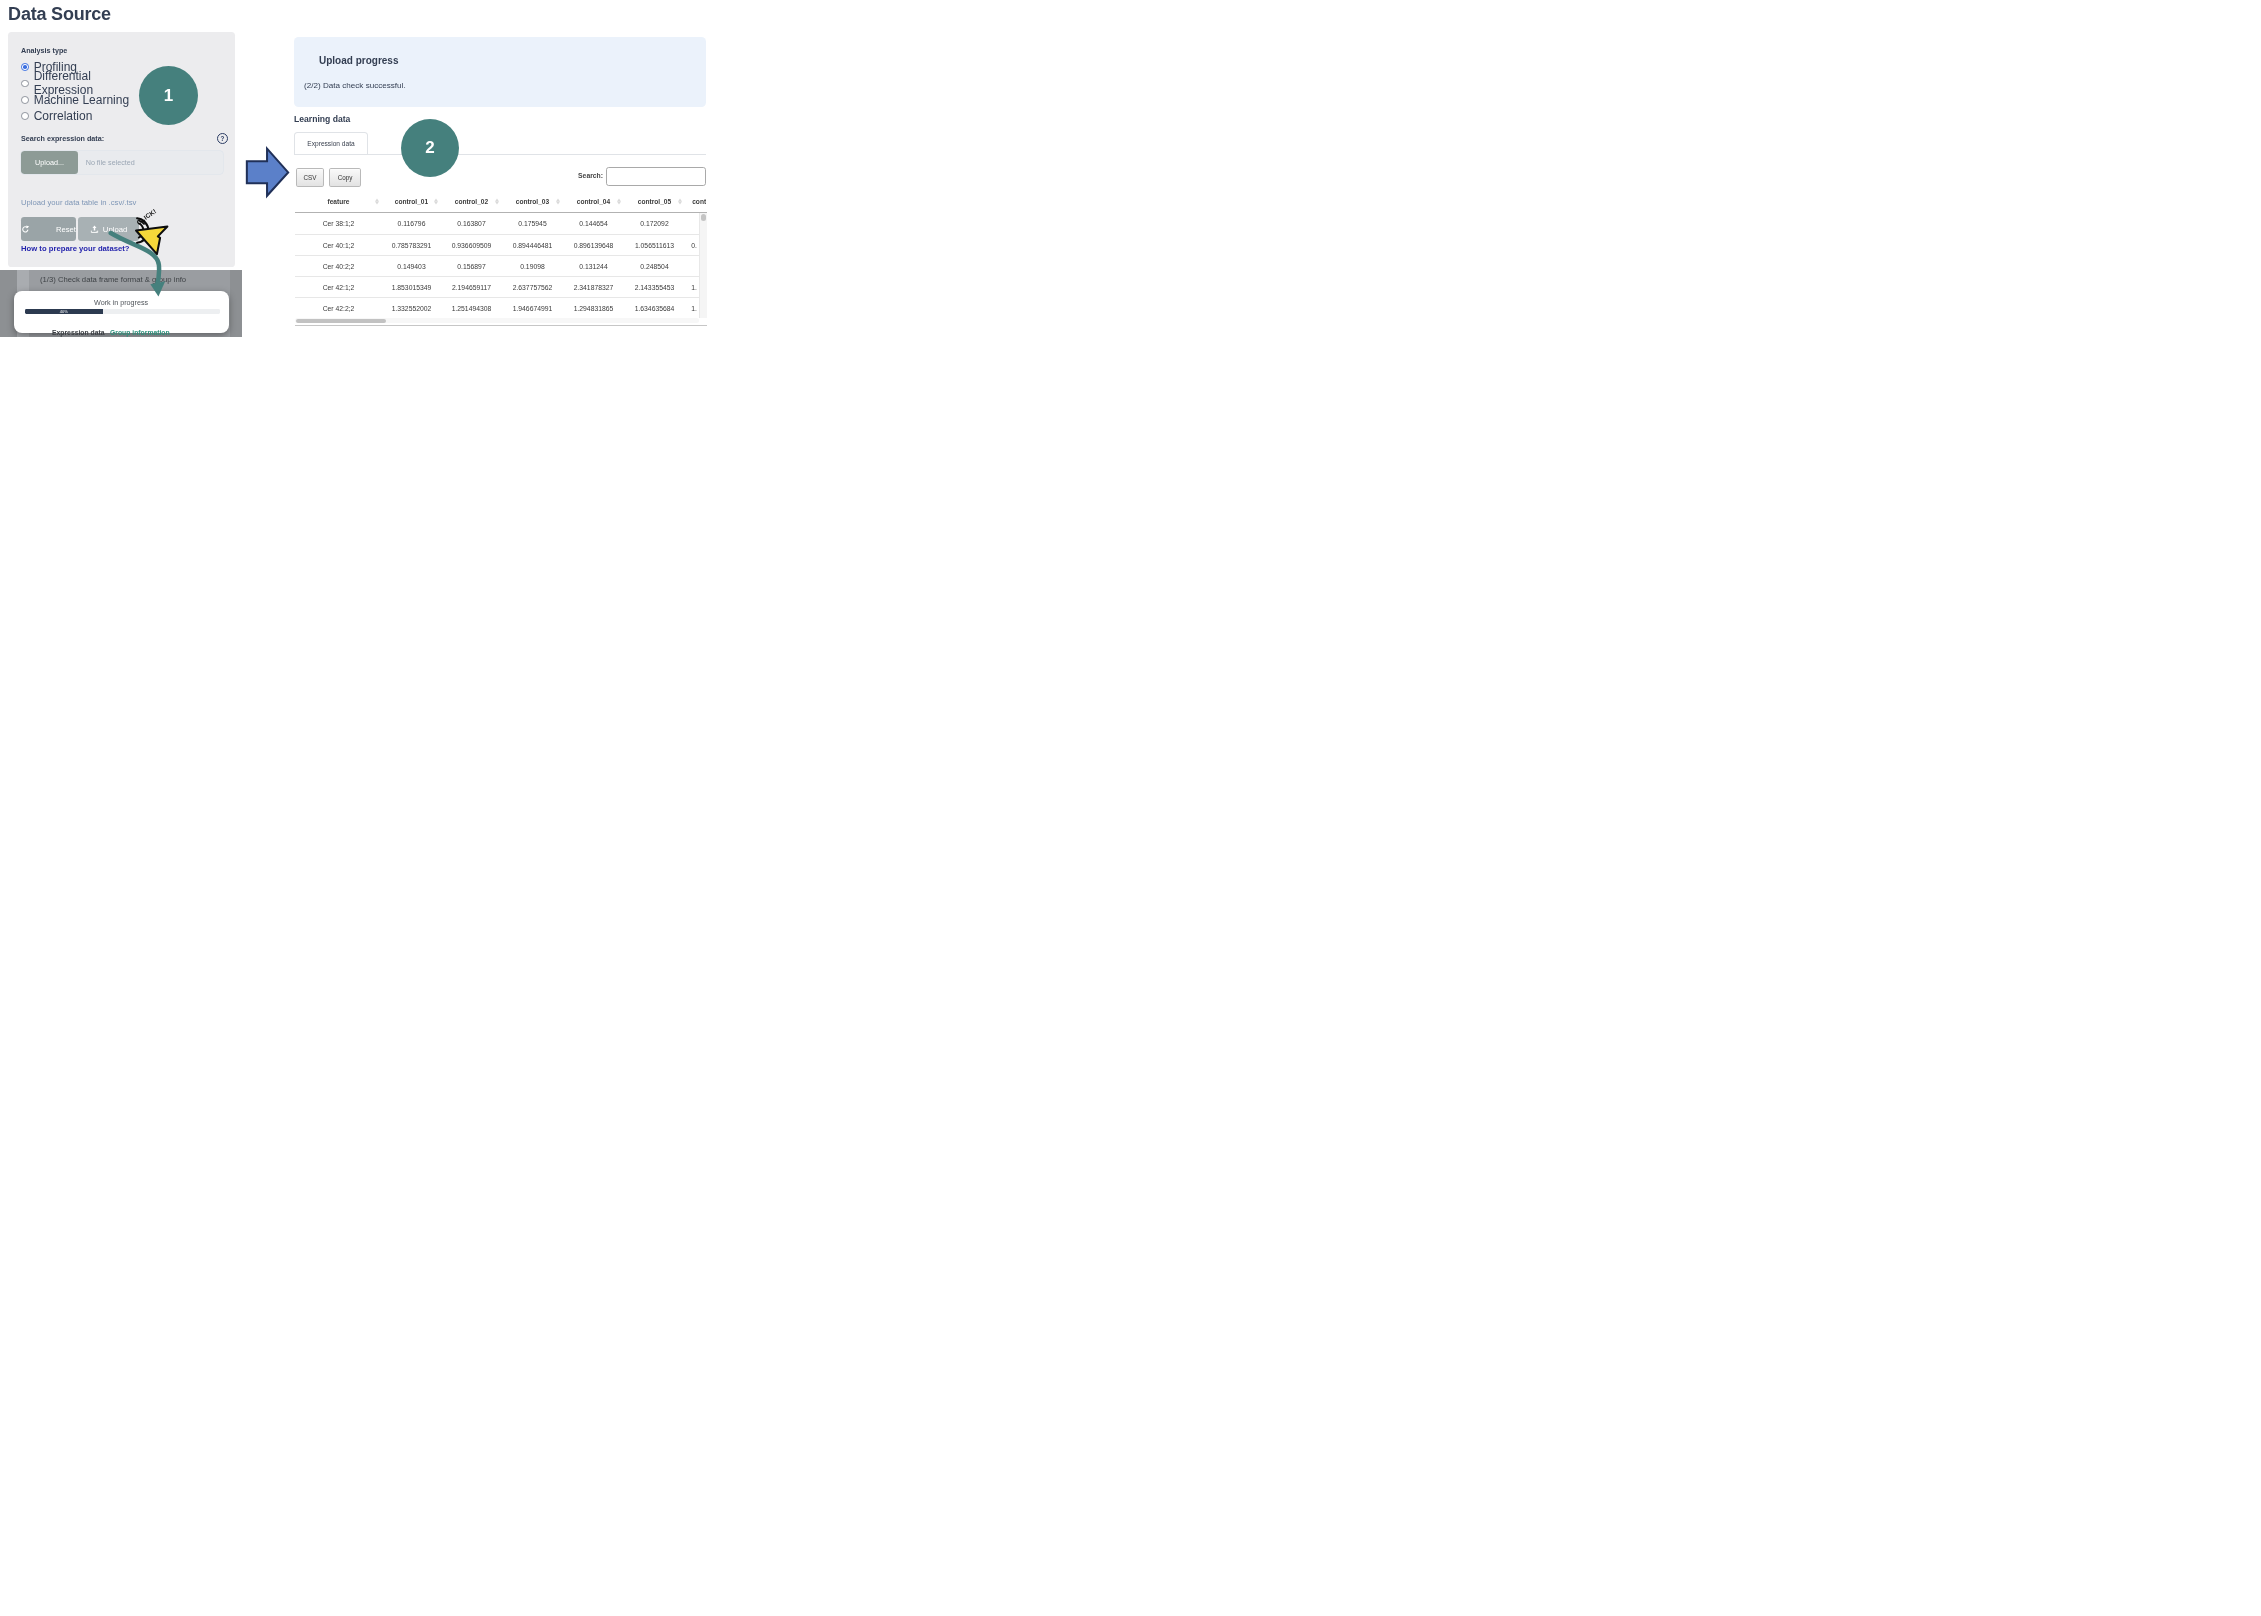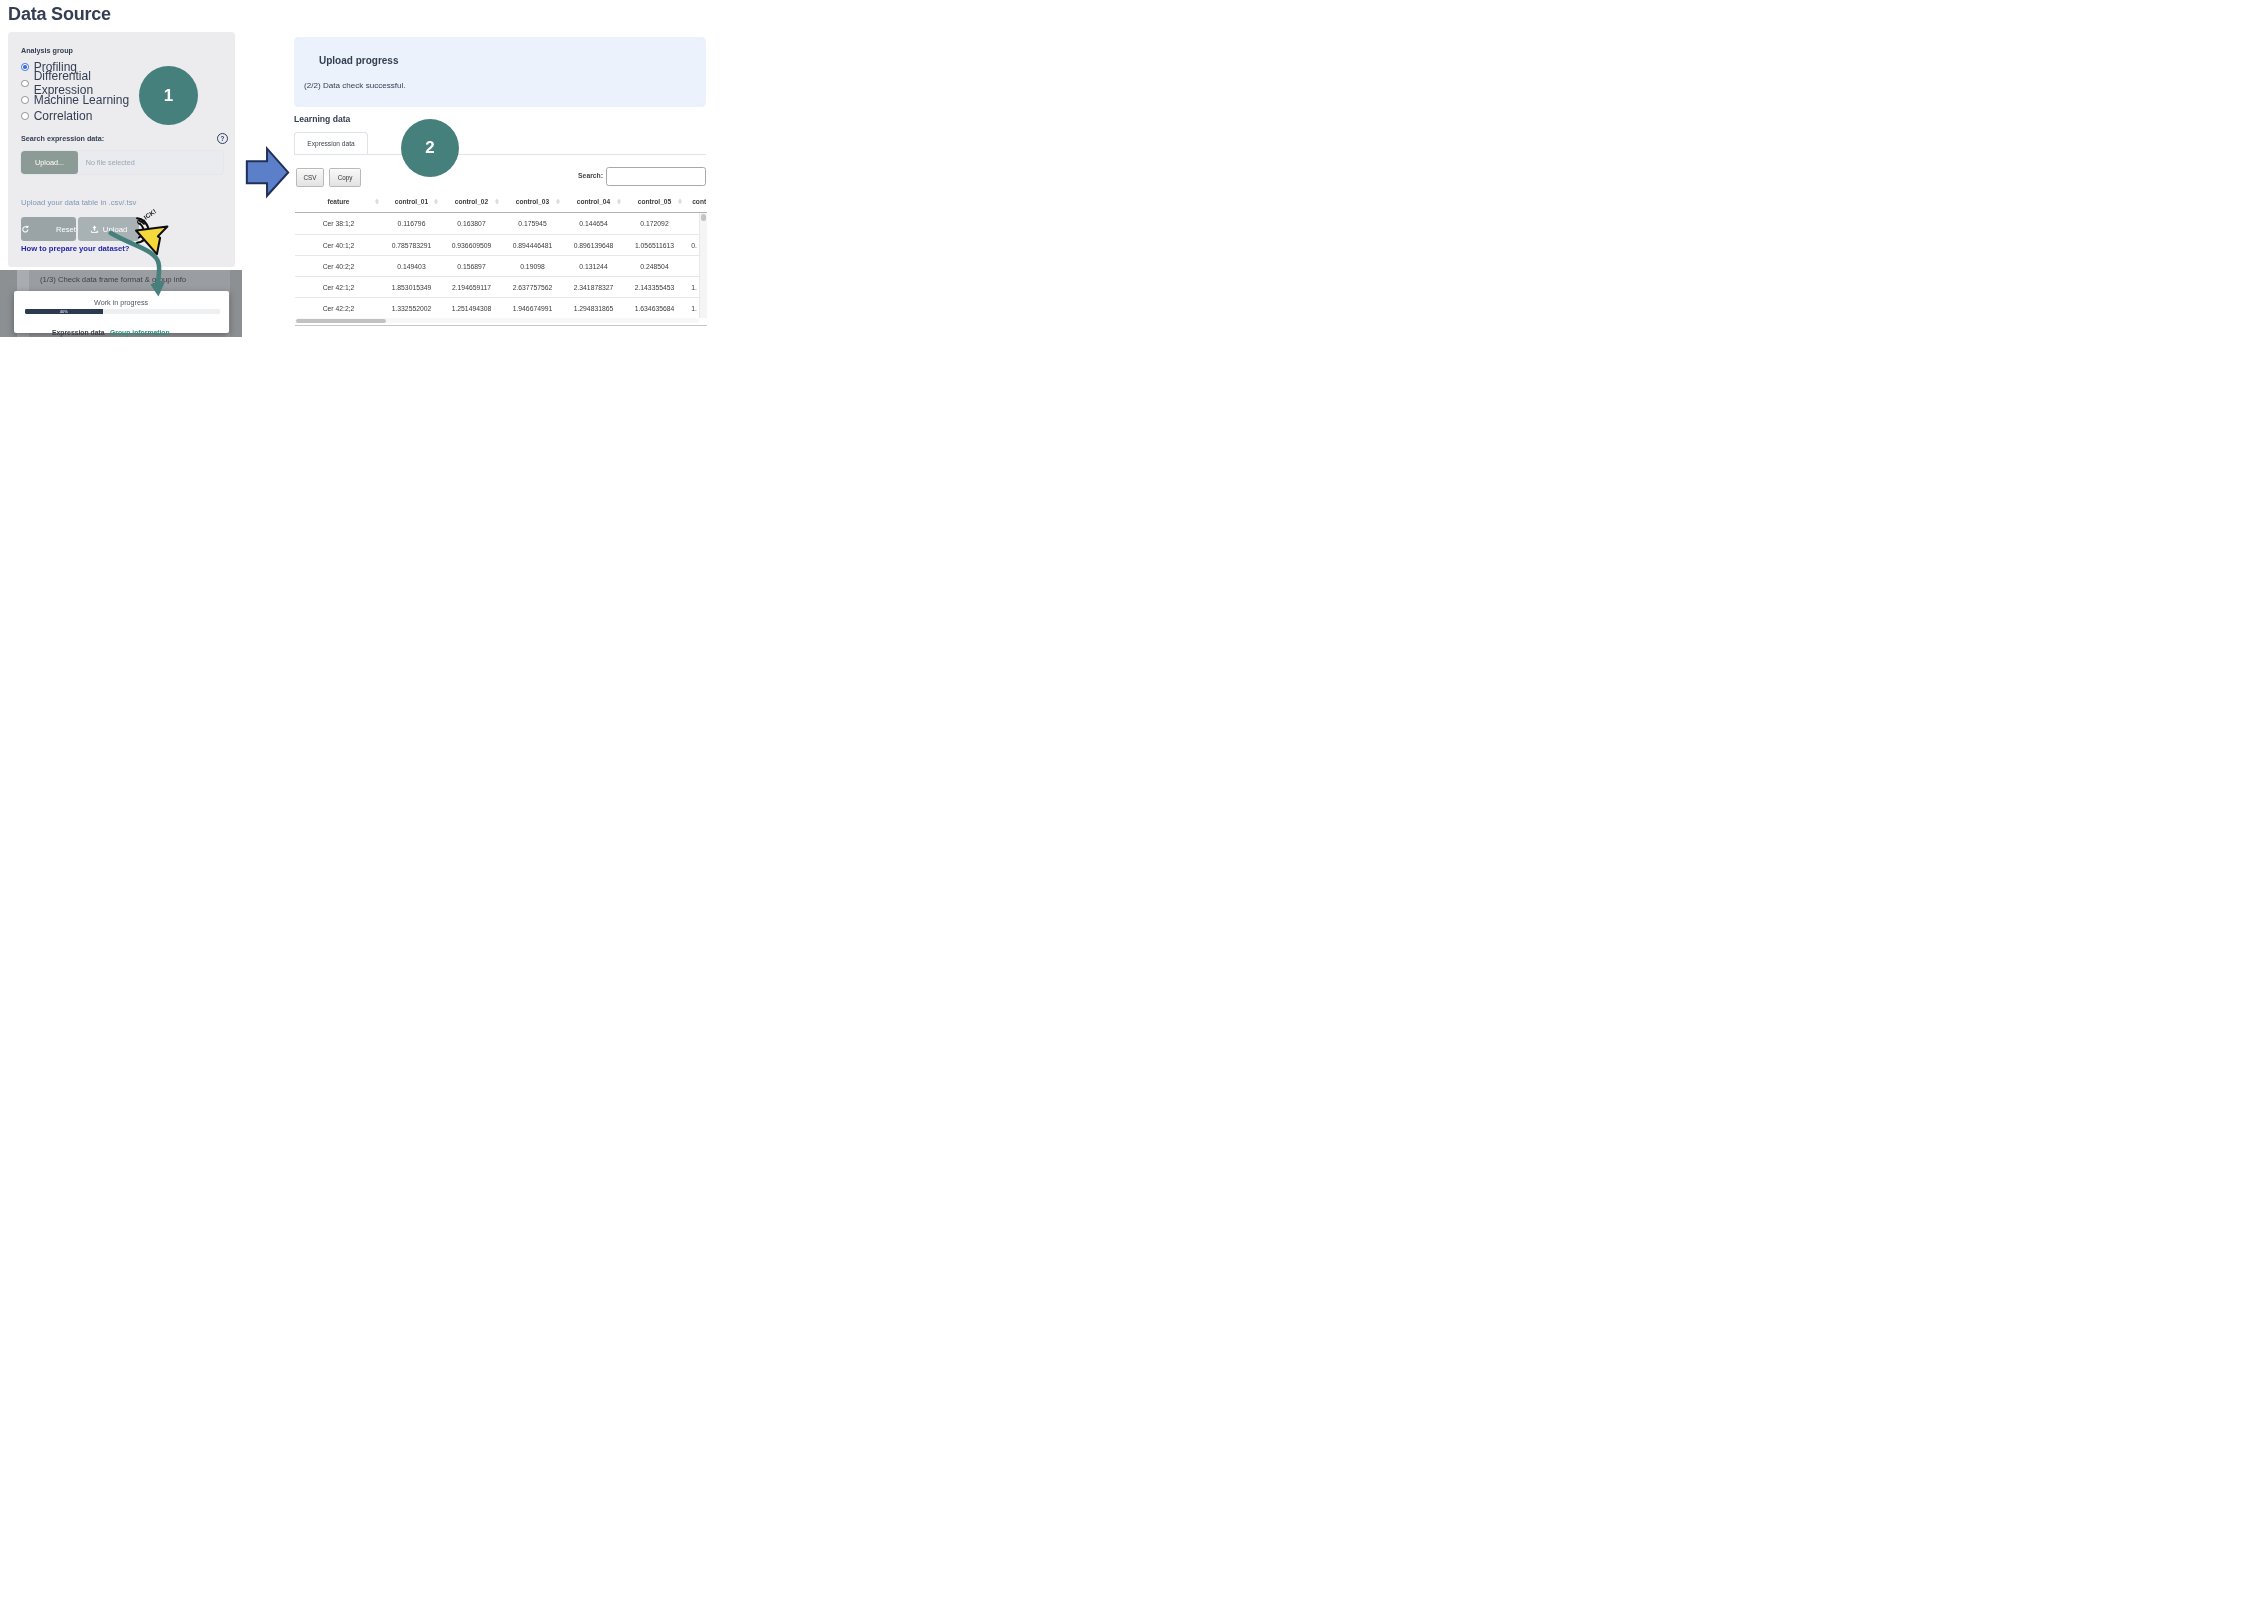--- a/index.html
+++ b/index.html
@@ -48,21 +48,21 @@
   
   .click-text{left:135px;top:213px;font-size:6.3px;font-weight:800;color:#0d0d0d;letter-spacing:0.2px;
               transform:rotate(-35deg);transform-origin:center;}
   .click-svg{left:117px;top:206px;width:59px;height:59px;overflow:visible;}
 
   
   .overlay{left:0;top:270px;width:242px;height:67px;background:var(--overlay-gray);overflow:hidden;}
   .overlay-inner{position:absolute;left:17px;top:0;width:213px;height:67px;background:#9a9da1;}
   .overlay-strip{position:absolute;left:17px;top:0;width:11.8px;height:67px;background:#a9acb0;}
   .dim-status{position:absolute;left:40px;top:5.4px;font-size:7.7px;color:#3f4347;}
-  .dialog{position:absolute;left:13.6px;top:21px;width:215px;height:42px;background:#fff;border-radius:2px;
+  .dialog{position:absolute;left:13.6px;top:21px;width:215px;height:42px;background:#fff;border-radius:8px;
           box-shadow:0 2.3px 7.2px rgba(0,0,0,.35);}
   .dialog-title{position:absolute;left:0;right:0;top:7.2px;text-align:center;font-size:7.2px;color:#50555b;}
   .progress-track{position:absolute;left:11.3px;top:17.6px;width:195px;height:5.9px;background:#edeff1;border-radius:1.4px;overflow:hidden;}
   .progress-fill{height:100%;background:var(--progress-navy);display:flex;align-items:center;justify-content:center;}
   .progress-pct{color:#fff;font-size:4.1px;}
   .dim-tab{position:absolute;top:59px;font-size:6.8px;font-weight:600;}
   .dim-tab-1{left:52px;color:#3a3e43;}
   .dim-tab-2{left:110px;color:var(--dim-teal-link);}
 
   
@@ -110,21 +110,21 @@
   .vscroll-thumb{left:701px;top:214px;width:4.5px;height:7.2px;background:#c4c4c4;border-radius:3.6px;cursor:pointer;}
 </style>
 </head>
 <body>
 
 <div class="stage">
 
   <div class="abs page-title">Data Source</div>
 
   <div class="abs left-panel"></div>
-  <div class="abs section-label analysis-label">Analysis group</div>
+  <div class="abs section-label analysis-label">Analysis type</div>
   <div class="abs radio-group">
       <div class="radio-row">
         <span class="radio sel"></span>
         <span class="radio-label">Profiling</span>
       </div>
       <div class="radio-row">
         <span class="radio"></span>
         <span class="radio-label">Differential Expression</span>
       </div>
       <div class="radio-row">

